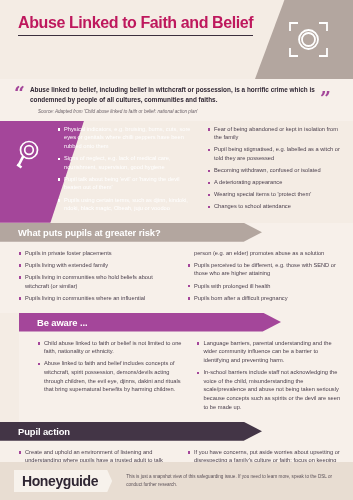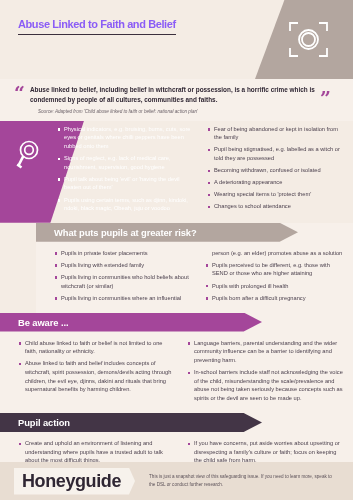--- a/index.html
+++ b/index.html
@@ -14,21 +14,21 @@
   
   .header { position: relative; width: 353px; height: 79px; background: #f4ece4; overflow: hidden; }
   .header-diag {
     position: absolute; top: 0; right: 0; width: 98px; height: 79px;
     background: #b3a69f;
     clip-path: polygon(30% 0, 100% 0, 100% 100%, 0 100%);
   }
   .viewfinder-icon { position: absolute; top: 17px; right: 22px; width: 45px; height: 45px; }
   .header-text { position: absolute; left: 18px; top: 14px; }
   .header-title {
-    font-size: 11px; font-weight: bold; color: #8b5cf6;
+    font-size: 16px; font-weight: bold; color: #be185d;
     letter-spacing: -0.4px; line-height: 1.15;
     border-bottom: 1.6px solid #3b2f3d; padding-bottom: 3px; display: inline-block;
   }
   .header-sub { font-size: 13.5px; color: #4a3f4c; margin-top: 6px; letter-spacing: -0.1px; }
 
   
   .quote-band { position: relative; width: 353px; padding: 6px 22px 7px 14px; background: #f7f0ea; }
   .quote-row { display: flex; align-items: flex-start; gap: 5px; }
   .qmark {
     font-family: "DejaVu Serif", serif; font-size: 19px; line-height: 0.9;
@@ -79,32 +79,32 @@
 
   
   .body-two { display: flex; gap: 13px; padding: 7px 10px 7px 18px; color: #4a3f4c; }
   .body-two .col { flex: 1; }
   .risk li::before { background: #a4469a; }
   .aware li::before { background: #a4469a; }
   .action li::before { background: #a4469a; }
   .col.nobullet-first > ul > li.cont { padding-left: 7px; }
   .col.nobullet-first > ul > li.cont::before { display: none; }
 
-  .sec-risk { background: #f7f0ea; margin-left: 36px; }
-  .sec-aware { background: #f7f0ea; }
+  .sec-risk { background: #f7f0ea; }
+  .sec-aware { background: #f7f0ea; margin-left: 19px; }
   .sec-action { background: #f7f0ea; }
 
   
   .footer {
     position: absolute; left: 0; bottom: 0; width: 353px; height: 38px;
     background: #e8ddd2; display: flex; align-items: center; padding: 0 14px;
   }
   .logo {
     position: relative; background: #f7f2ec; color: #2f2633;
-    font-size: 18px; font-weight: bold; letter-spacing: -0.4px;
+    font-size: 14px; font-weight: bold; letter-spacing: -0.4px;
     padding: 3px 14px 3px 8px; clip-path: polygon(0 0, 95% 0, 100% 50%, 95% 100%, 0 100%);
   }
   .footer-note { font-size: 4.6px; color: #5c5259; line-height: 1.7; margin-left: 14px; flex: 1; }
 </style>
 </head>
 <body>
 
 <div class="page">
 
   <div class="header">

